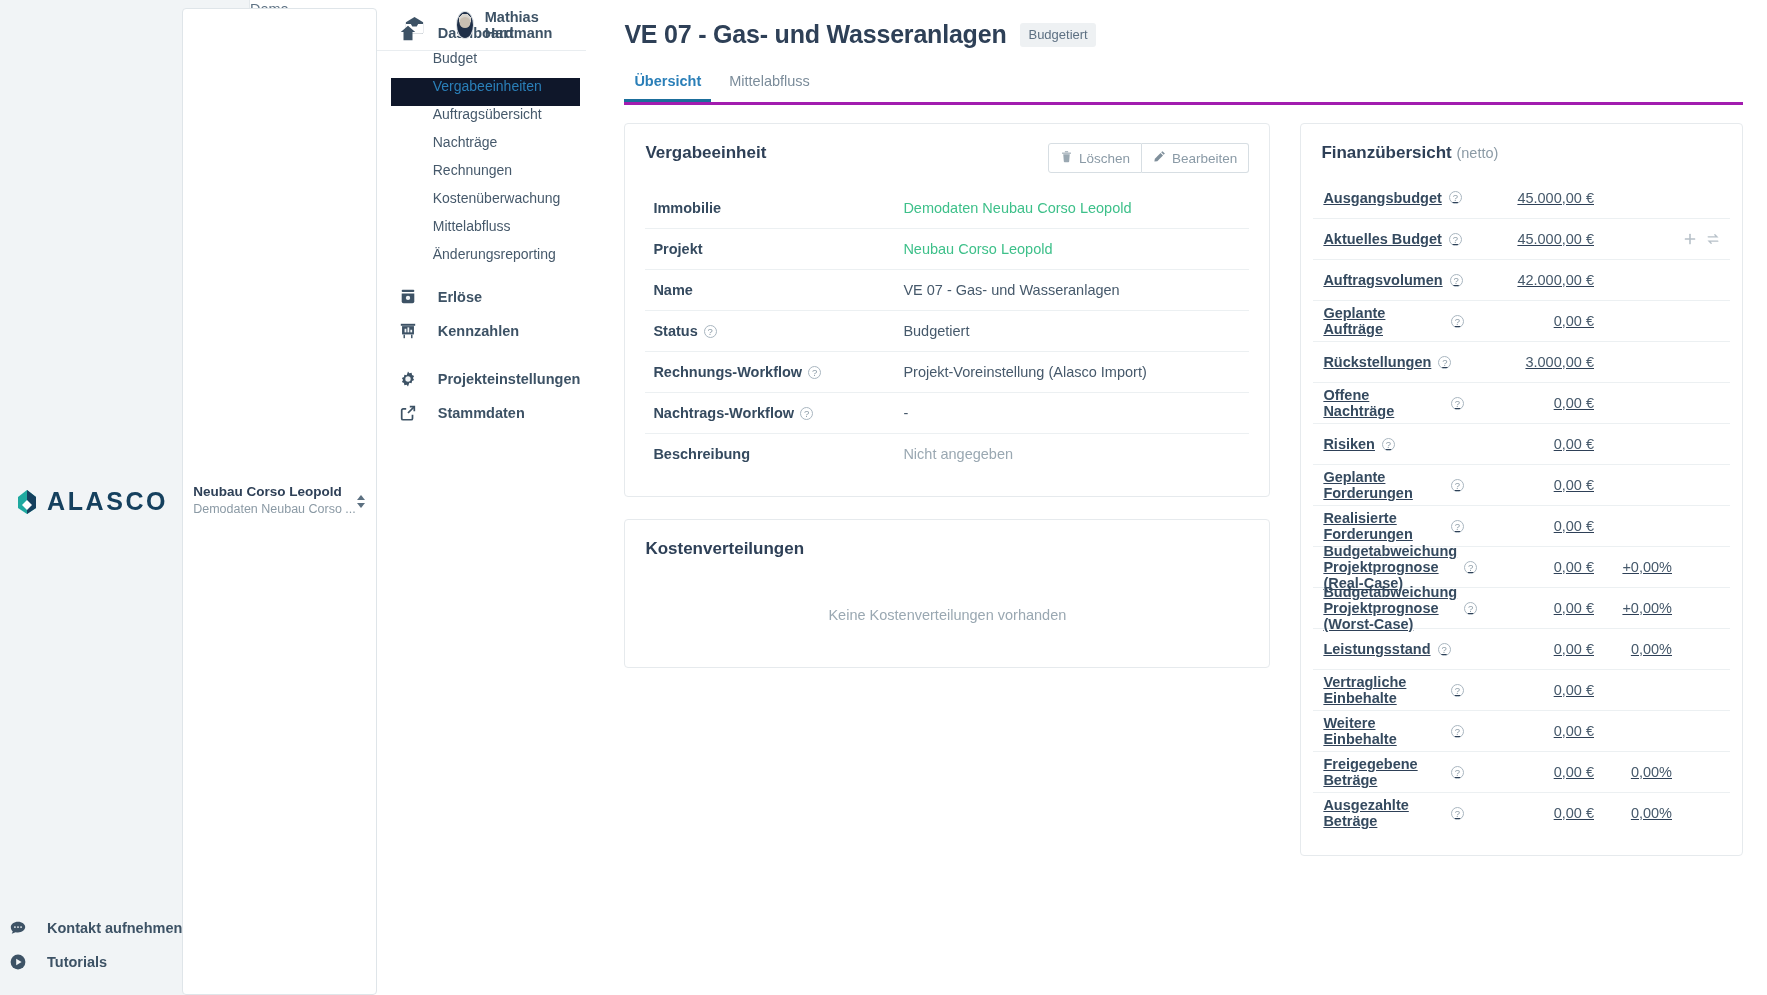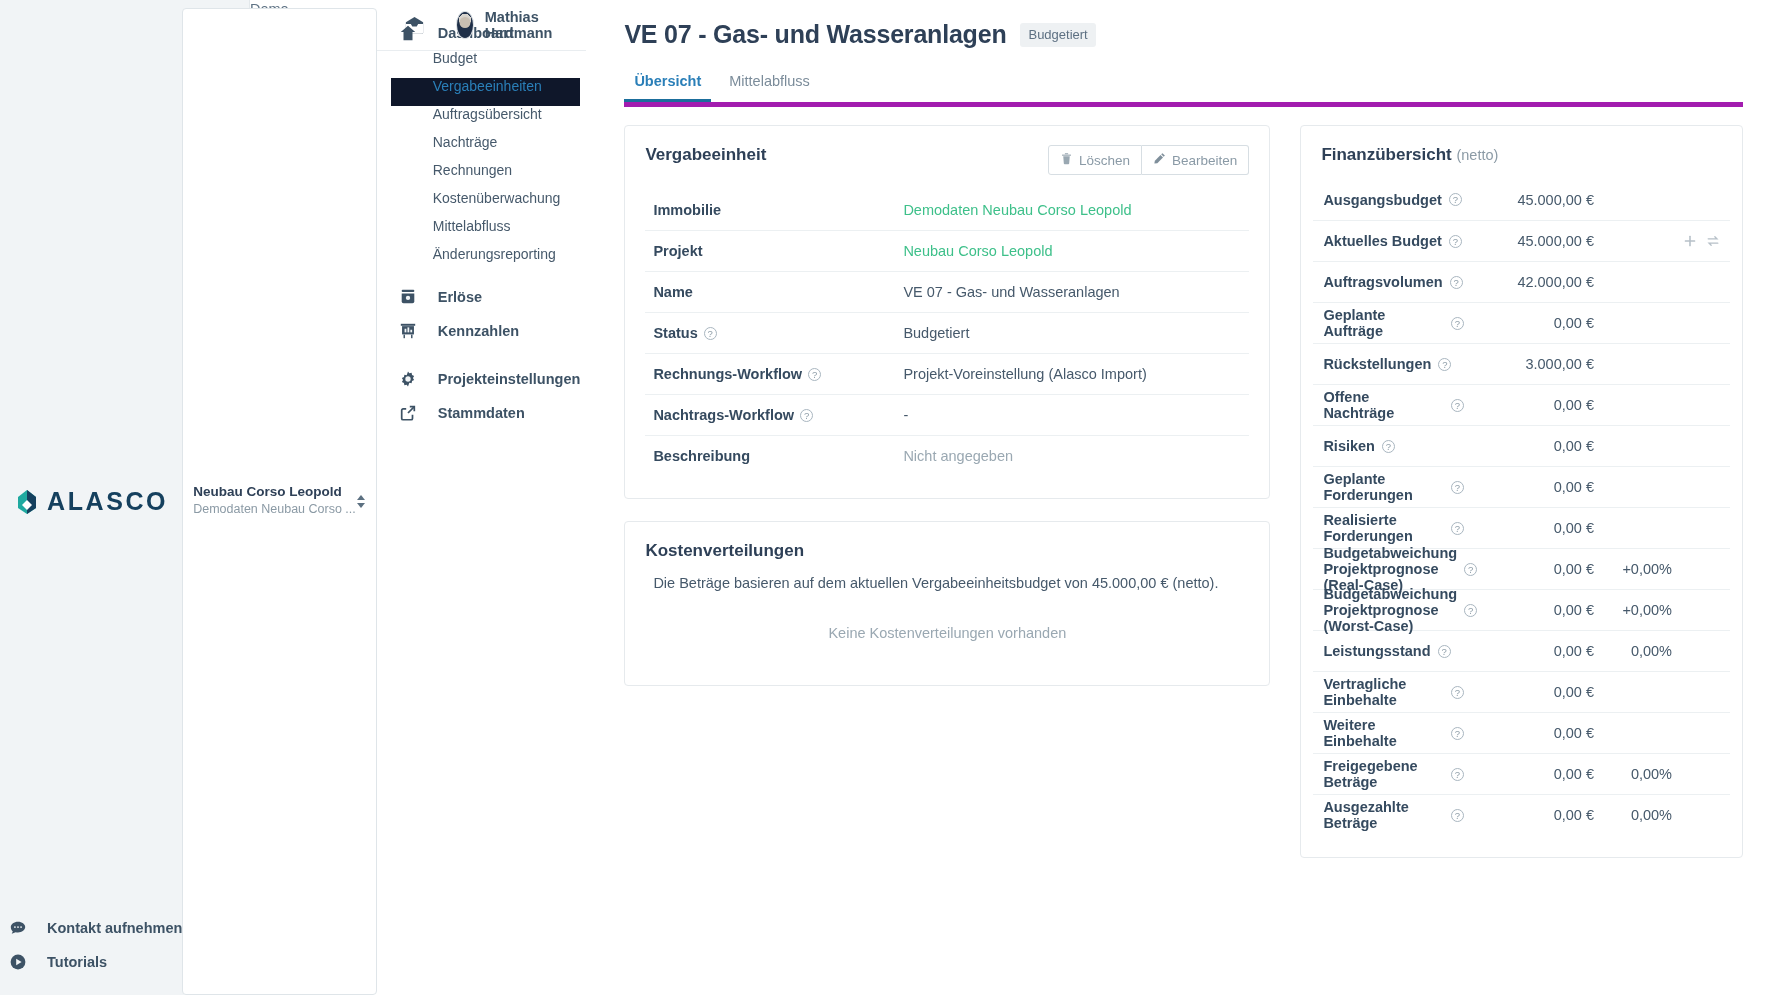--- a/index.html
+++ b/index.html
@@ -94,21 +94,21 @@
 
   .content { flex: 1 1 auto; overflow: hidden; padding: 0 24px 0 18px; background: #fff; }
 
   .page-head { padding: 20px 0 0 20px; display: flex; align-items: center; gap: 14px; }
   .page-title { font-size: 25px; font-weight: 700; color: #2e4057; letter-spacing: -0.2px; }
   .badge {
     background: #eef1f3; color: #5d7082; border-radius: 3px;
     font-size: 13px; padding: 4px 8px 5px;
   }
 
-  .tabs { margin: 18px 0 0 20px; display: flex; gap: 8px; border-bottom: 5px solid #a21caf; }
+  .tabs { margin: 18px 0 0 20px; display: flex; gap: 8px; border-bottom: 3px solid #a21caf; }
   .tab { padding: 6px 10px 10px; font-size: 14.5px; color: #7b8c9a; cursor: pointer; }
   .tab.active { color: #2a7fb8; font-weight: 700; border-bottom: 3px solid #1b6e9c; }
 
   .cols { display: flex; gap: 30px; padding: 18px 0 0 20px; }
   .col-left { width: 646px; flex: 0 0 646px; }
   .col-right { flex: 1 1 auto; min-width: 0; }
 
   .card {
     background: #fff; border: 1px solid #e6eaed; border-radius: 4px;
   }
@@ -151,21 +151,21 @@
 
   
   .kv-body { padding: 14px 28px 0 28px; }
   .kv-text { font-size: 14.5px; color: #46596b; }
   .kv-empty { text-align: center; color: #9aa8b2; font-size: 14.5px; padding: 34px 0 44px; }
 
   
   .fin-rows { margin: 14px 12px 0 12px; }
   .fin-row {
     display: flex; align-items: center;
-    border-top: 1px solid #ecf0f2; height: 41px; padding: 0 10px;
+    border-top: 1px solid #ecf0f2; height: 41px; padding: 0 10px; text-decoration: underline;
   }
   .fin-rows .fin-row:first-child { border-top: none; }
   .fin-row .f-lbl { flex: 1 1 auto; font-size: 14.5px; font-weight: 700; color: #354a5f; display: flex; align-items: center; gap: 7px; min-width:0; }
   .fin-row .f-val { width: 130px; flex: 0 0 130px; text-align: right; font-size: 14.5px; color: #46596b; }
   .fin-row .f-pct { width: 78px; flex: 0 0 78px; text-align: right; font-size: 14.5px; color: #46596b; }
   .fin-row .f-act { width: 48px; flex: 0 0 48px; display: flex; justify-content: flex-end; gap: 9px; color: #b6c0c8; }
   .fin-row .f-act span { cursor: pointer; display:flex; }
 </style>
 </head>
 <body>
@@ -421,21 +421,20 @@
               </div>
             </div>
             <div class="card-pad-bottom"></div>
           </div>
 
           <div class="card">
             <div class="card-head">
               <div class="card-title">Kostenverteilungen</div>
             </div>
             <div class="kv-body">
-              <div class="kv-text">Die Beträge basieren auf dem aktuellen Vergabeeinheitsbudget von 45.000,00 € (netto).</div>
               <div class="kv-empty">Keine Kostenverteilungen vorhanden</div>
             </div>
           </div>
 
         </div>
 
         <div class="col-right">
           <div class="card">
             <div class="card-head">
               <div class="card-title">

